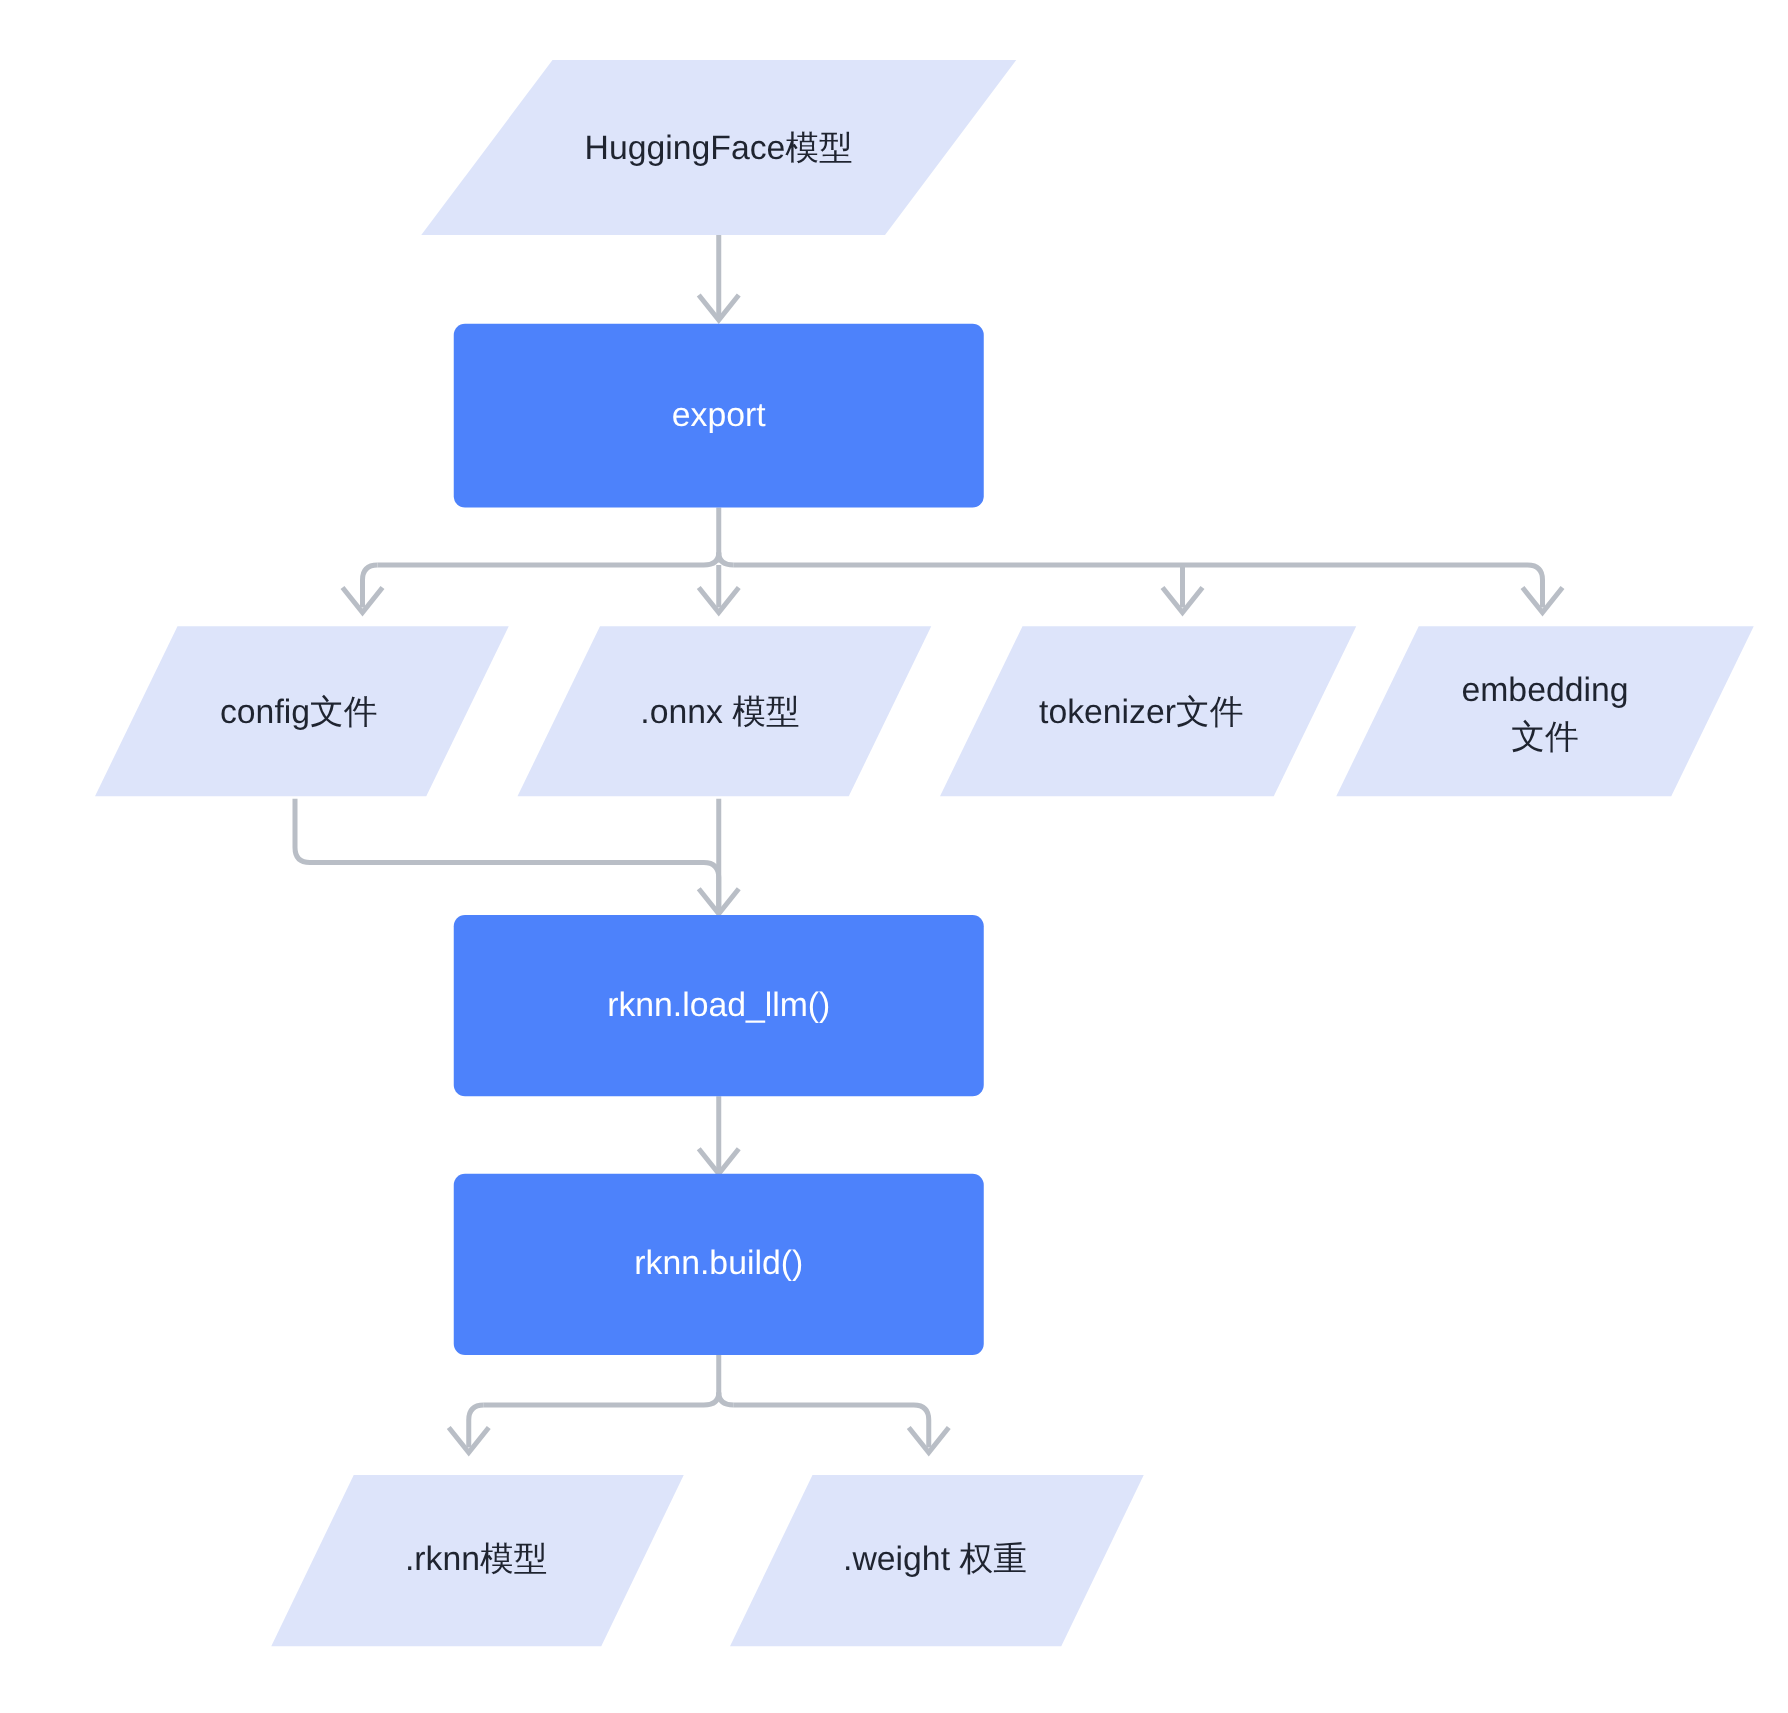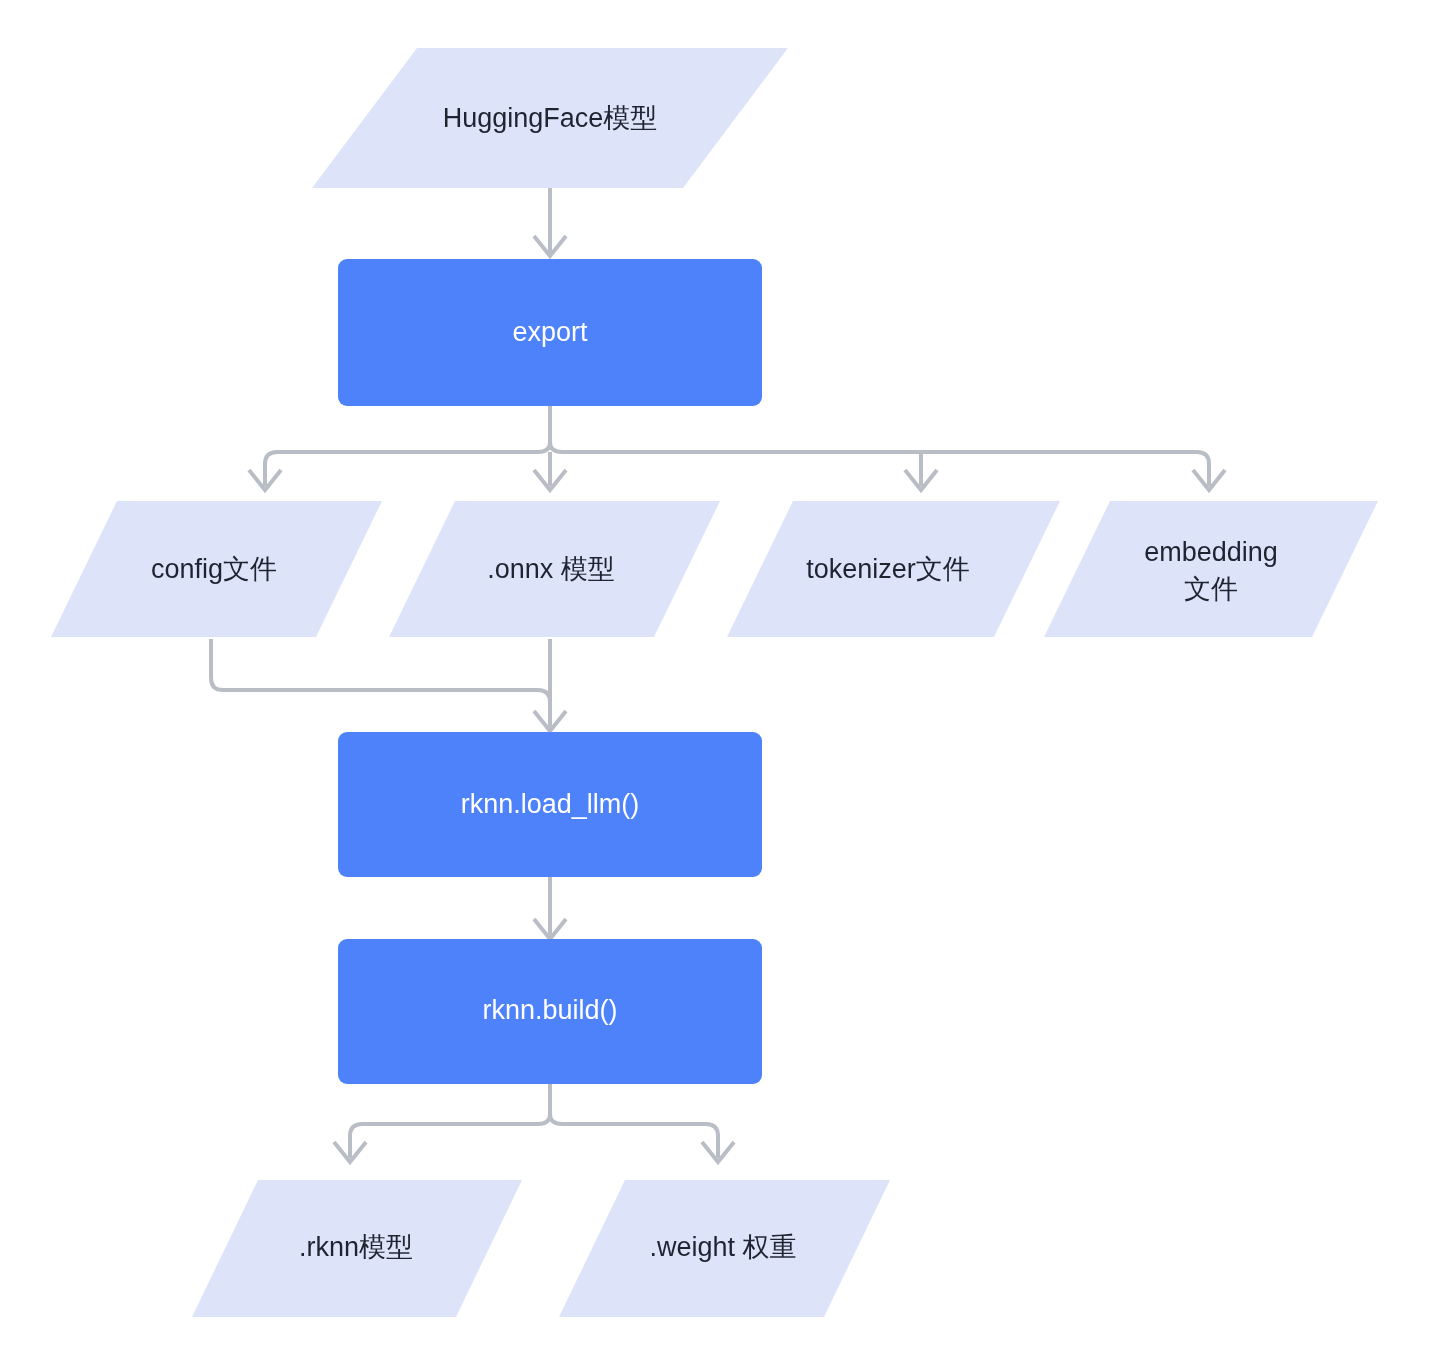--- a/index.html
+++ b/index.html
@@ -10,20 +10,21 @@
   body {
     width: 1430px;
     height: 1370px;
     font-family: "Liberation Sans", "DejaVu Sans", sans-serif;
     overflow: hidden;
   }
   #flow-root {
     position: relative;
     width: 1266px;
     height: 1370px;
+    margin-left: 25px;
   }
   svg.flow-canvas {
     position: absolute;
     top: 0;
     left: 0;
     width: 1430px;
     height: 1370px;
     display: block;
   }
   .node-label {

